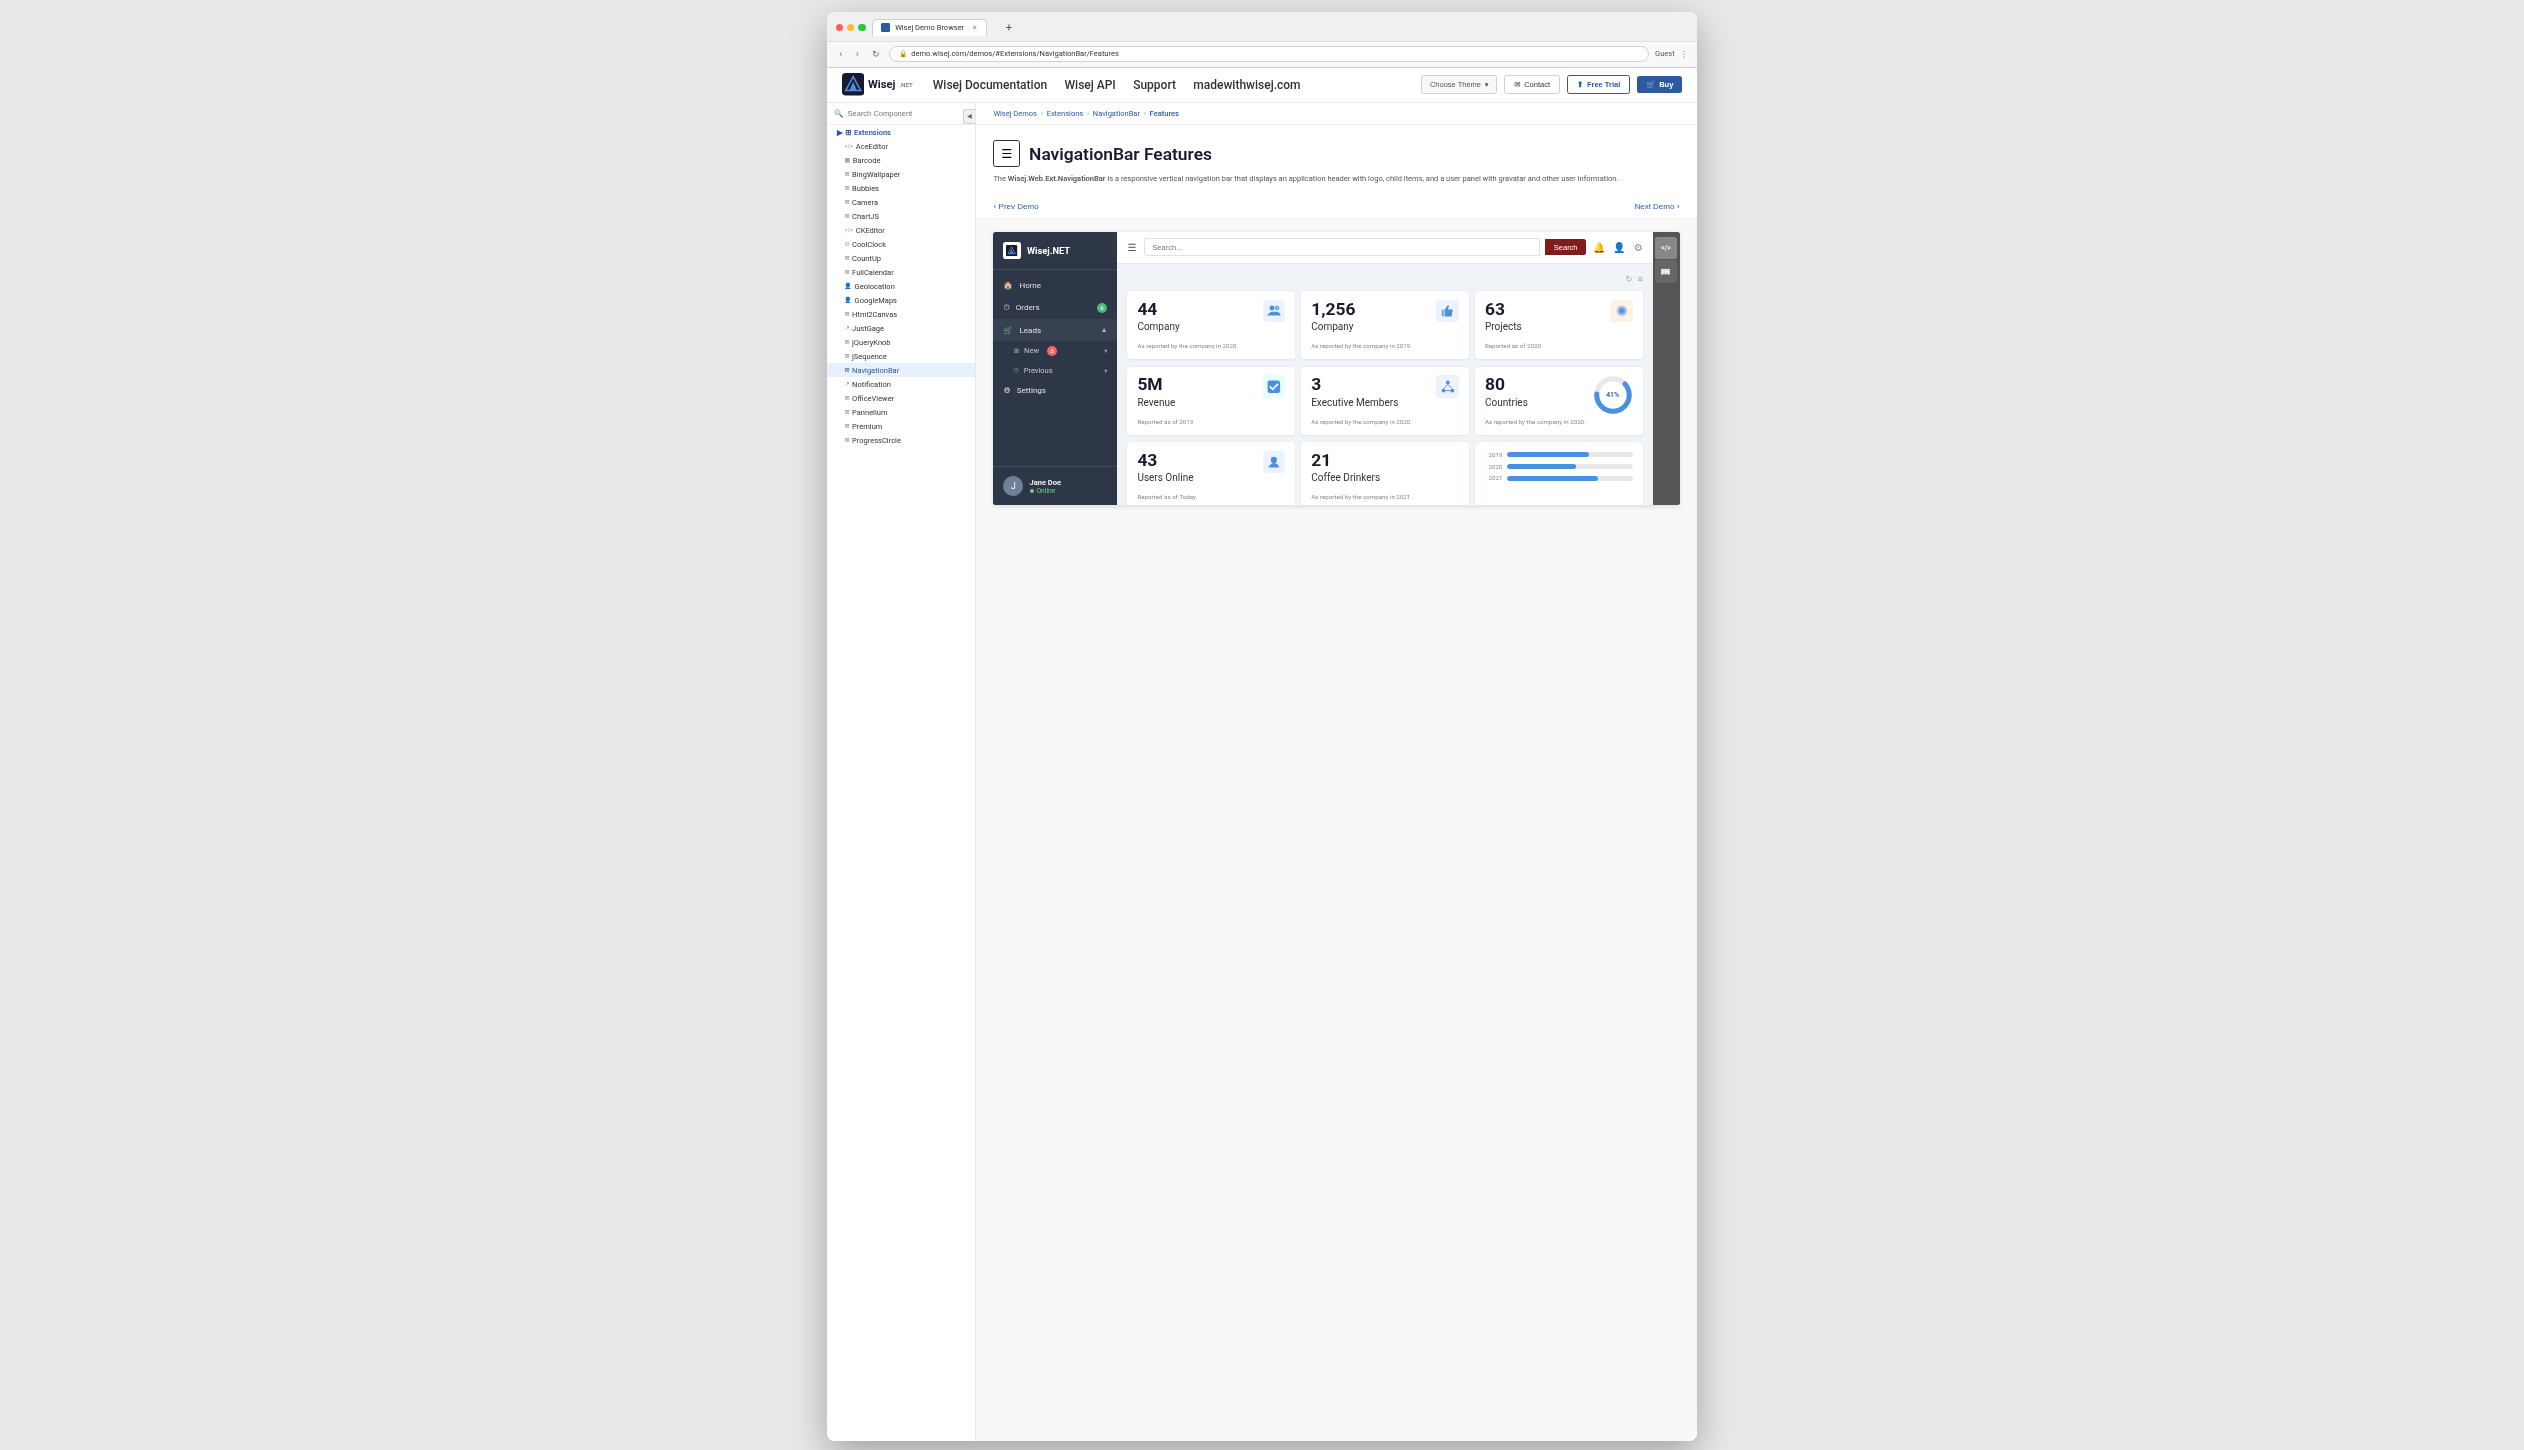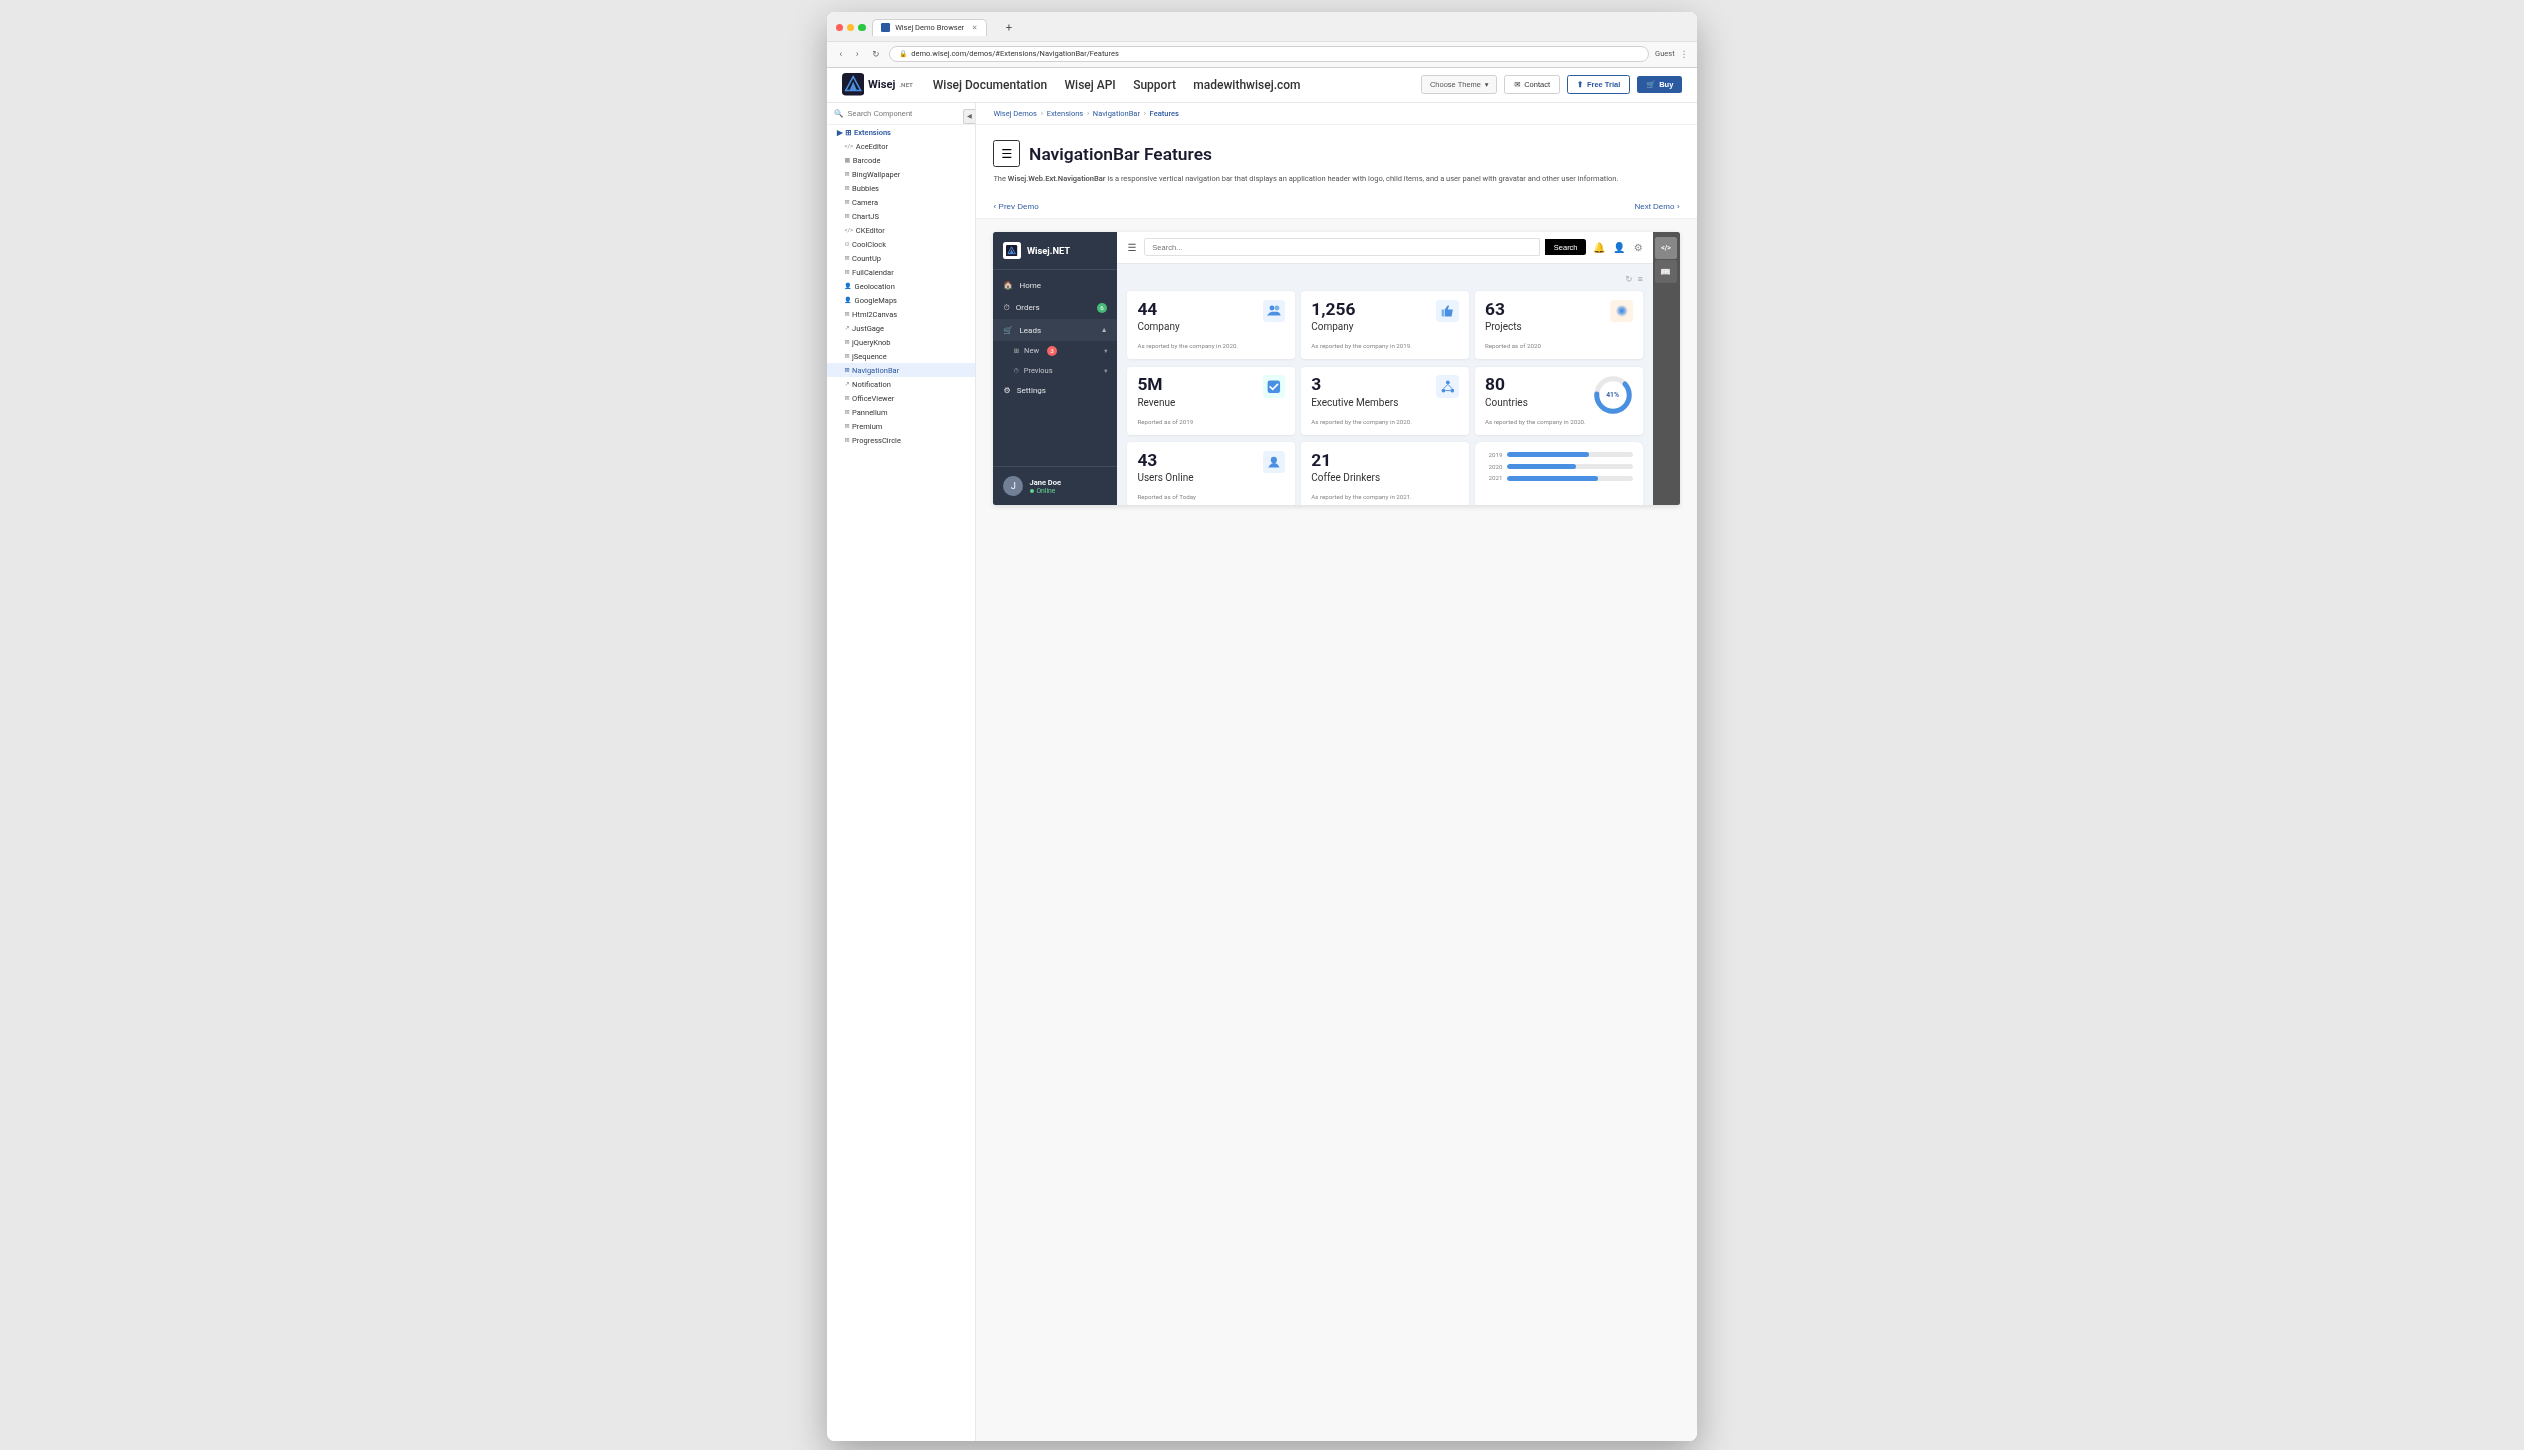--- a/index.html
+++ b/index.html
@@ -526,21 +526,21 @@
       border: 0.6px solid #e0e0e0;
       border-radius: 2.5px 0 0 2.5px;
       padding: 3.7px 7.5px;
       font-size: 7.5px;
       color: #999;
       flex: 1;
       outline: none;
     }
 
     .demo-search-btn {
-      background: #000000;
+      background: #7f1d1d;
       color: #fff;
       border: none;
       border-radius: 0 2.5px 2.5px 0;
       padding: 3.7px 8.7px;
       font-size: 7.5px;
       cursor: pointer;
     }
 
     .demo-topbar-icons {
       display: flex;

